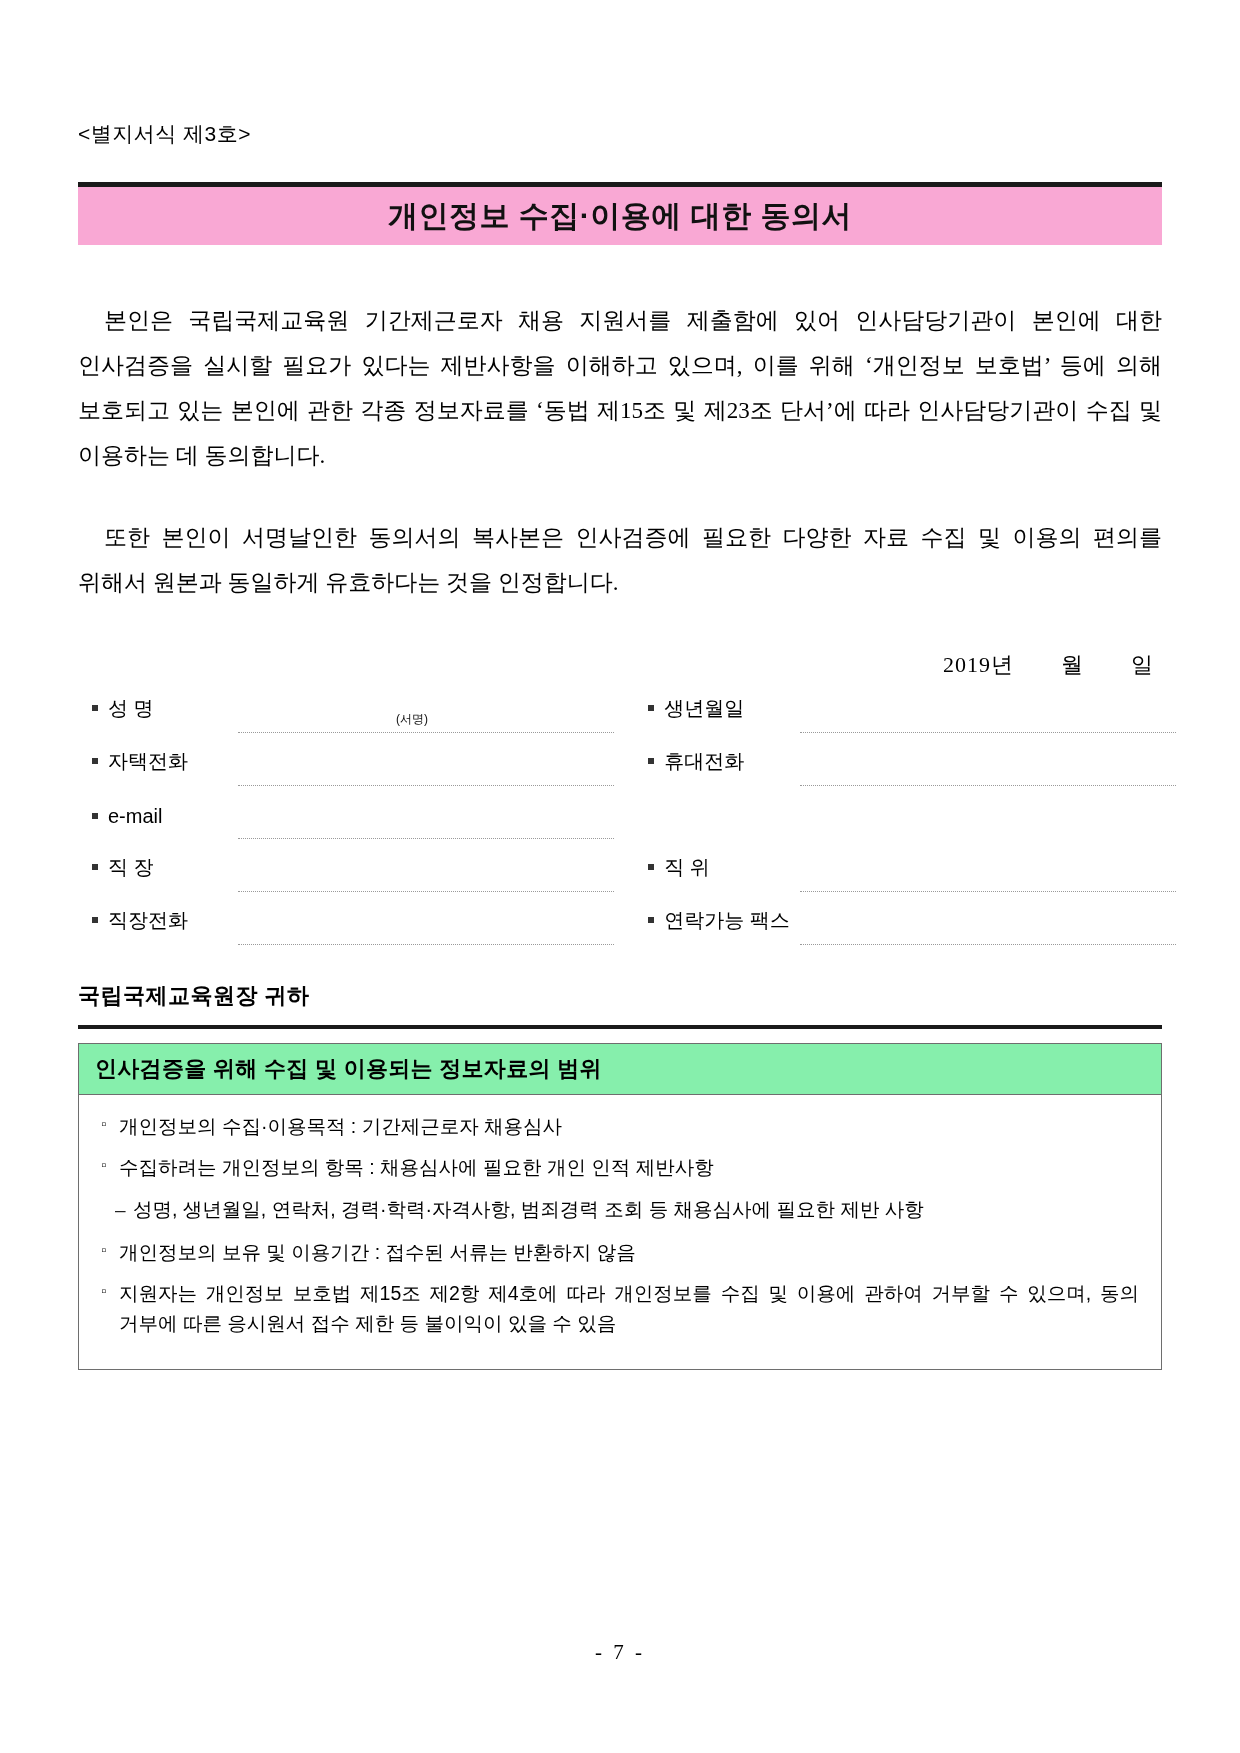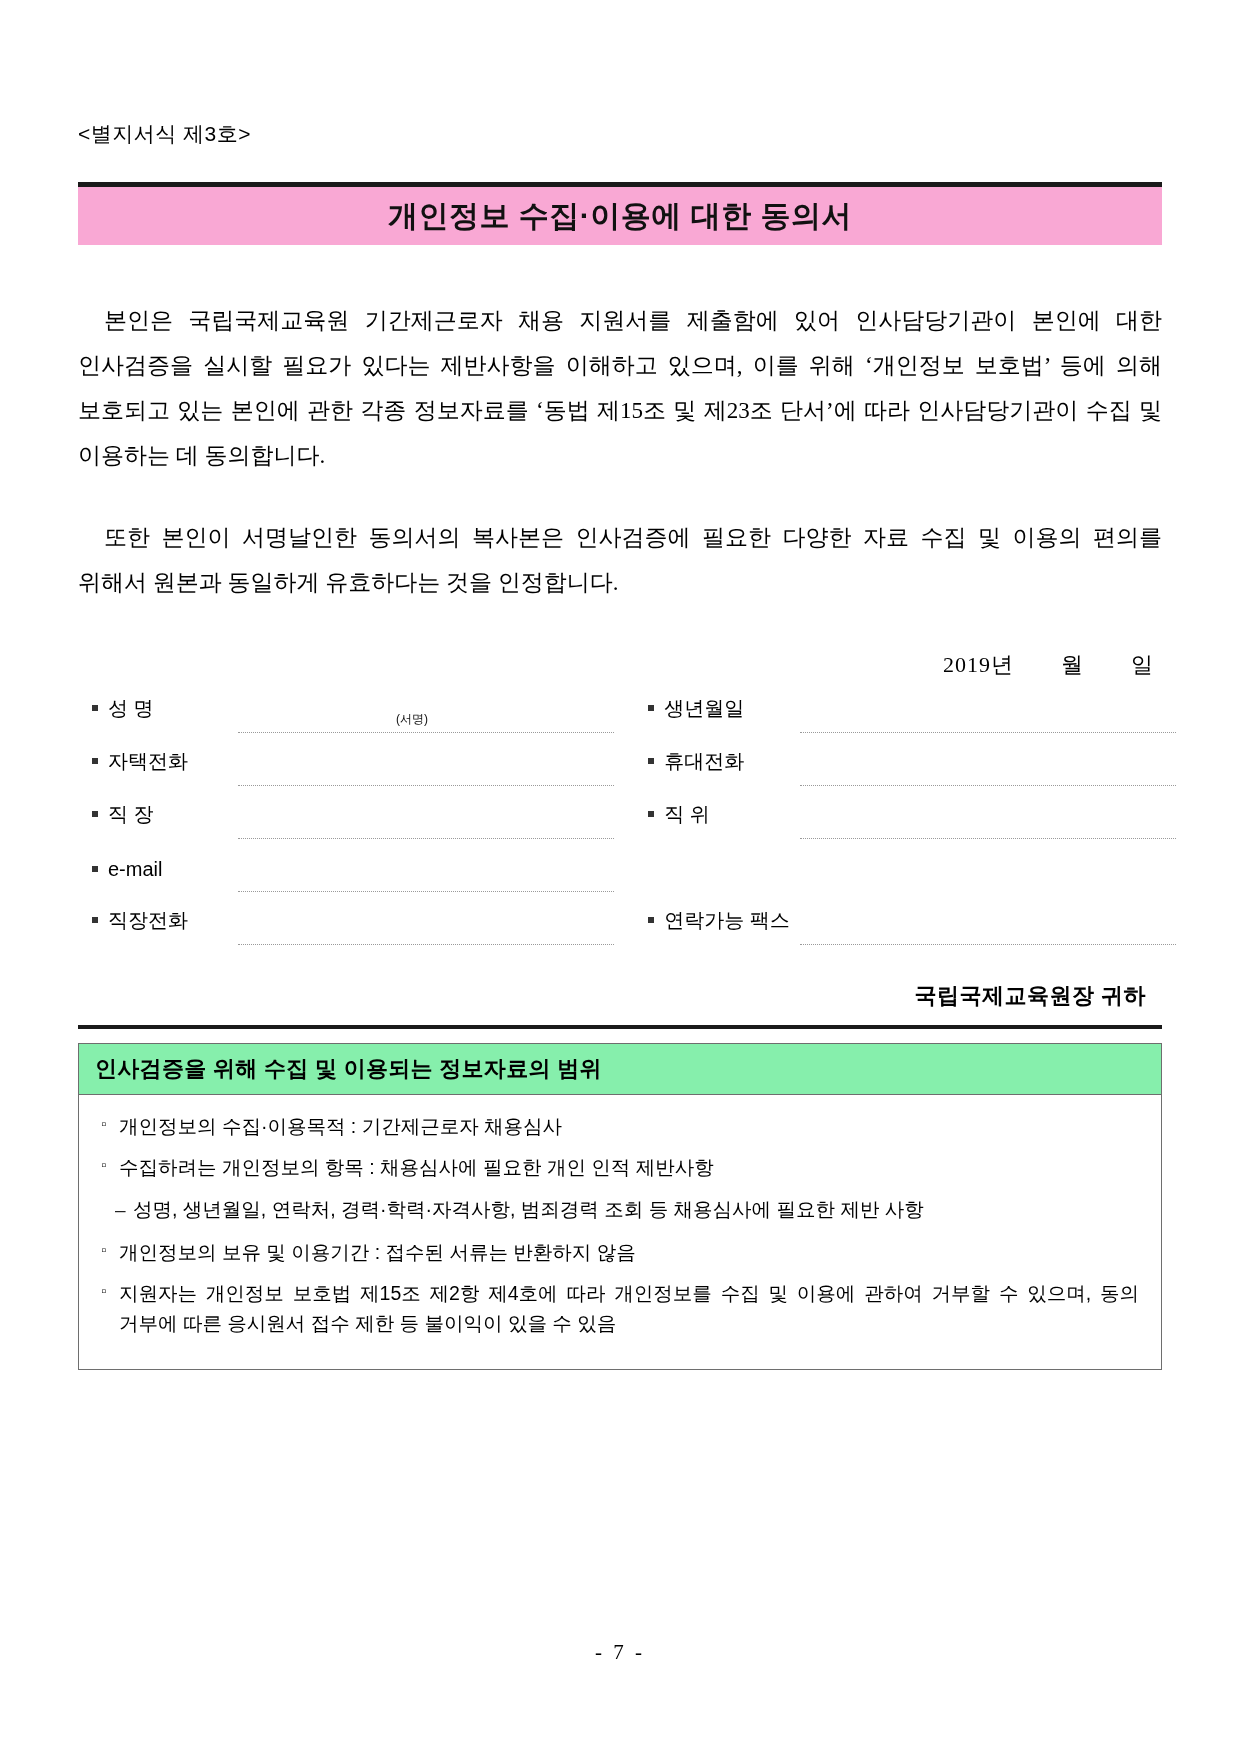--- a/index.html
+++ b/index.html
@@ -125,21 +125,20 @@
     position: absolute;
     left: 42%;
     bottom: 4px;
     font-size: 12px;
     color: #111;
   }
   .colgap { width: 34px; }
 
   
   .to-line {
-    text-align: right;
     font-family: "Liberation Sans", sans-serif;
     font-size: 22px;
     font-weight: 700;
     margin: 36px 16px 14px 0;
     letter-spacing: 0.5px;
   }
 
   
   .scope-wrap {
     border-top: 4px solid #1a1a1a;
@@ -242,38 +241,38 @@
       <td class="f-blank"></td>
       <td class="colgap"></td>
       <td class="f-label">
         <span class="bullet"></span><span class="lbl-text">휴대전화</span>
       </td>
       <td class="f-blank"></td>
     </tr>
 
     <tr>
       <td class="f-label">
-        <span class="bullet"></span><span class="lbl-text">직      장</span>
-      </td>
-      <td class="f-blank"></td>
-      <td class="colgap"></td>
-      <td class="f-label">
-        <span class="bullet"></span><span class="lbl-text">직      위</span>
-      </td>
-      <td class="f-blank"></td>
-    </tr>
-
-    <tr>
-      <td class="f-label">
         <span class="bullet"></span><span class="lbl-text">e-mail</span>
       </td>
       <td class="f-blank"></td>
       <td class="colgap"></td>
       <td class="f-label"></td>
       <td></td>
+    </tr>
+
+    <tr>
+      <td class="f-label">
+        <span class="bullet"></span><span class="lbl-text">직      장</span>
+      </td>
+      <td class="f-blank"></td>
+      <td class="colgap"></td>
+      <td class="f-label">
+        <span class="bullet"></span><span class="lbl-text">직      위</span>
+      </td>
+      <td class="f-blank"></td>
     </tr>
 
     <tr>
       <td class="f-label">
         <span class="bullet"></span><span class="lbl-text">직장전화</span>
       </td>
       <td class="f-blank"></td>
       <td class="colgap"></td>
       <td class="f-label">
         <span class="bullet"></span><span class="lbl-text">연락가능 팩스</span>

